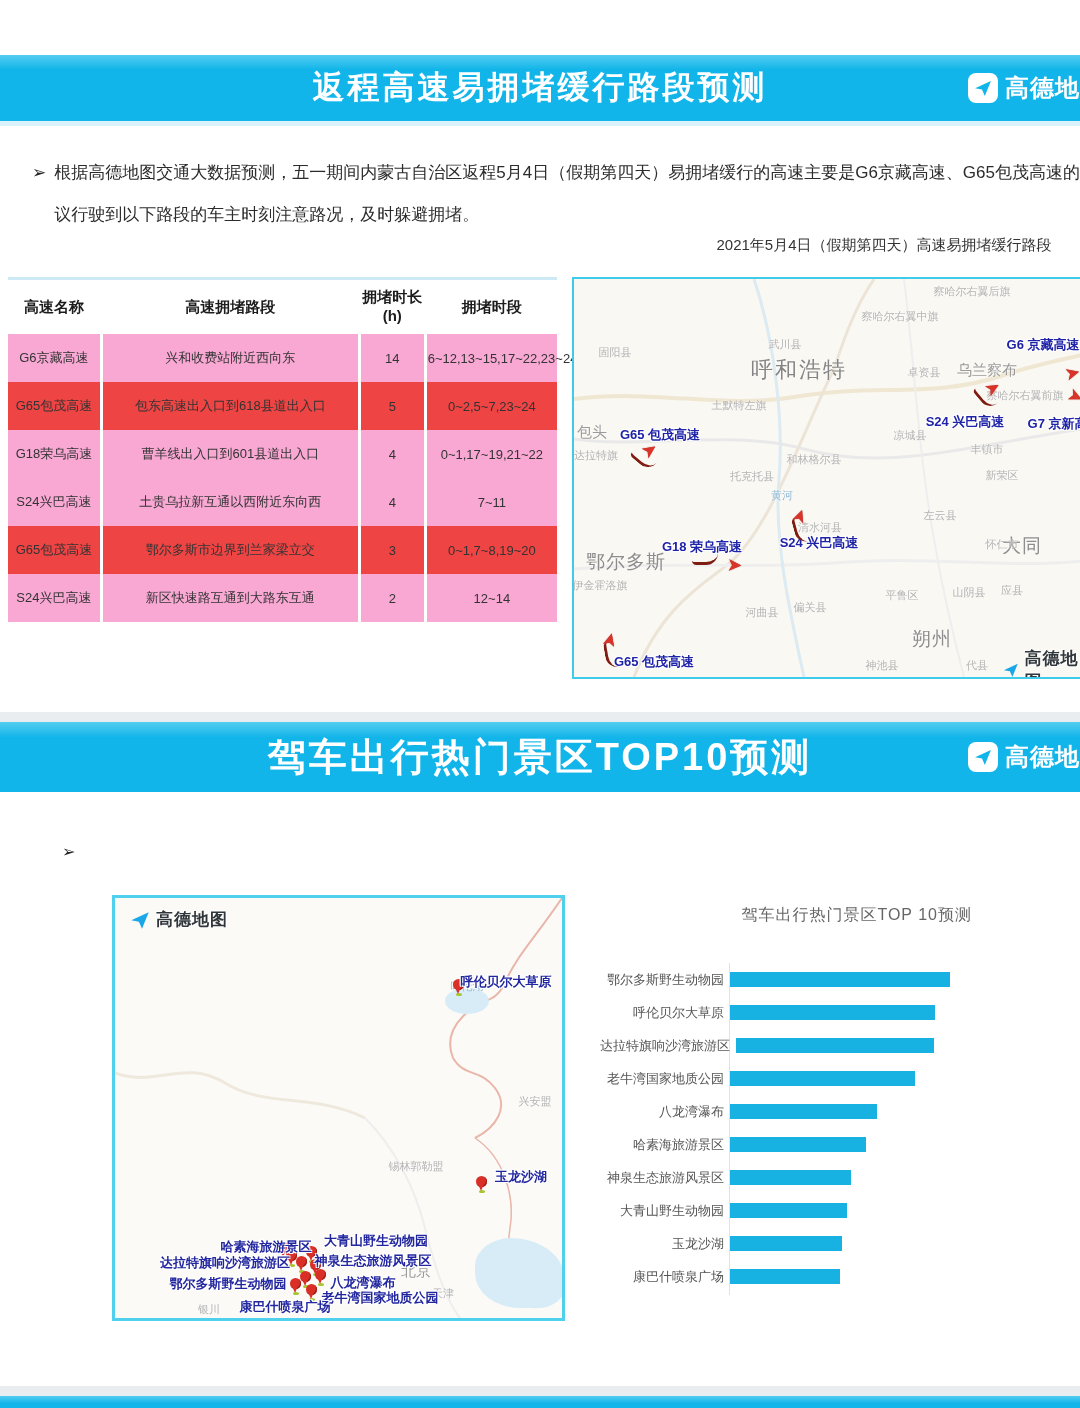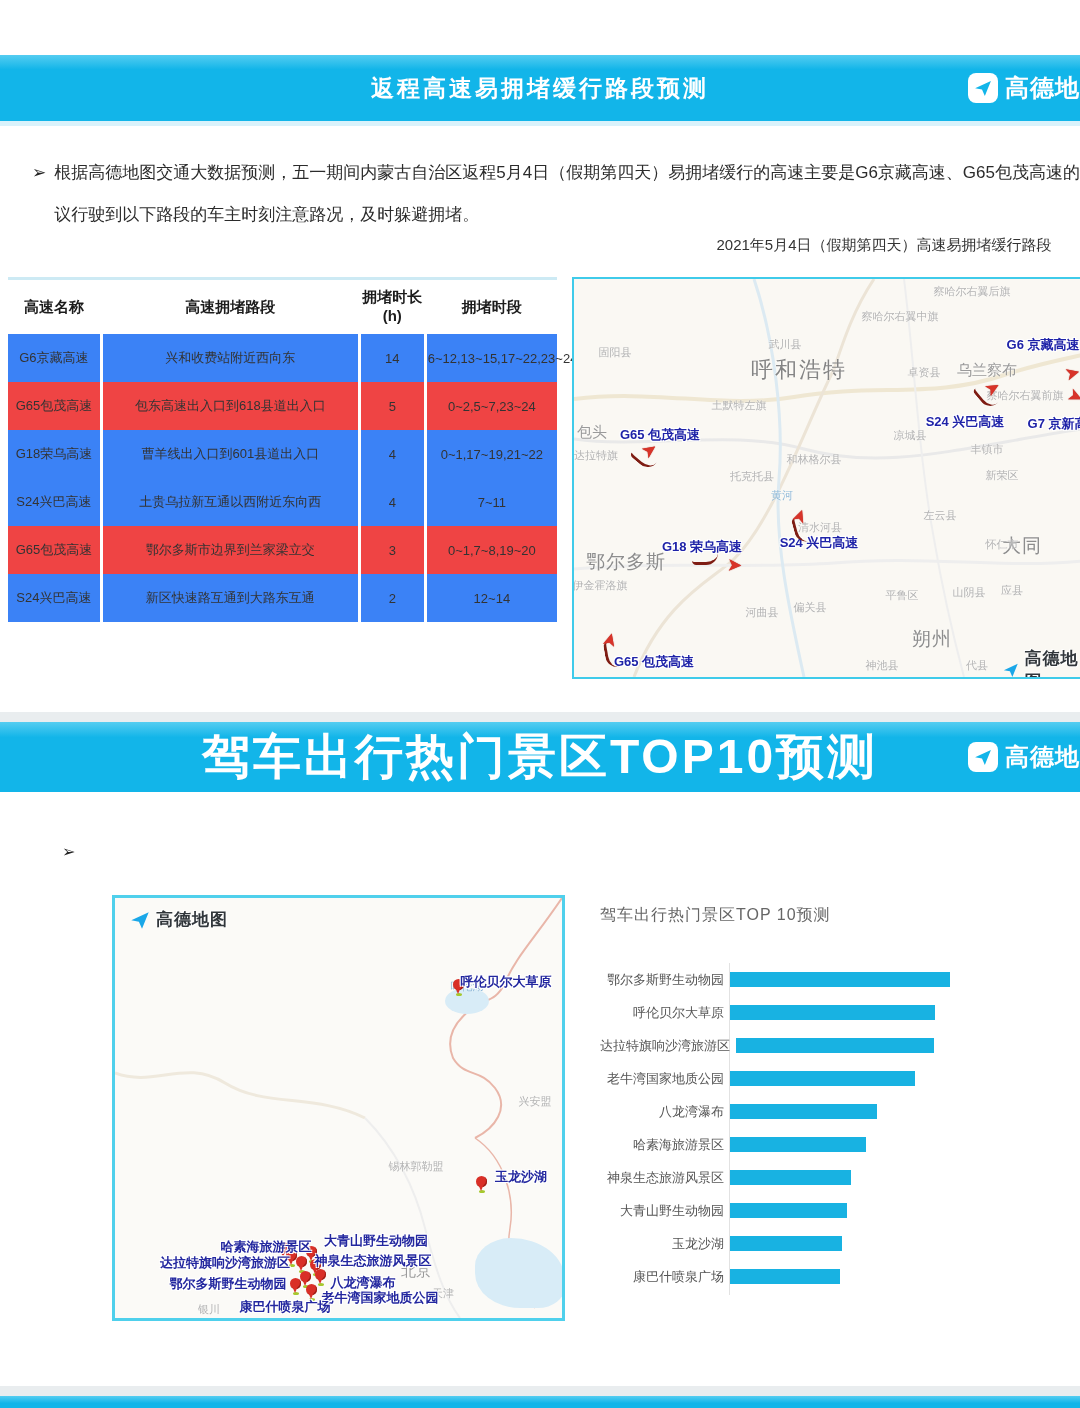--- a/index.html
+++ b/index.html
@@ -4,22 +4,22 @@
 <style>
   html,body{margin:0;padding:0;}
   body{font-family:"Liberation Sans","DejaVu Sans",sans-serif;background:#ffffff;}
   .page{position:relative;width:1080px;height:1408px;background:#ffffff;overflow:hidden;margin:0 auto;}
 
   
   .band{position:absolute;left:0;right:0;background:linear-gradient(180deg,#55cdf1 0%,#12b5e9 22%,#12b5e9 100%);display:flex;align-items:center;justify-content:center;}
   .band1{top:55px;height:66px;}
   .band2{top:722px;height:70px;}
   .band-title{color:#ffffff;font-weight:bold;letter-spacing:3px;text-align:center;}
-  .band1 .band-title{font-size:23px;}
-  .band2 .band-title{font-size:48px;}
+  .band1 .band-title{font-size:32px;}
+  .band2 .band-title{font-size:38px;}
   .band-under{position:absolute;left:0;right:0;height:5px;background:#d9f2fb;}
   .u1{top:121px;} 
   .band-logo{position:absolute;top:50%;transform:translateY(-50%);display:flex;align-items:center;gap:7px;}
   .band1 .band-logo,.band2 .band-logo{left:968px;}
   .logo-box{width:30px;height:30px;background:#ffffff;border-radius:8px;display:flex;align-items:center;justify-content:center;flex:0 0 auto;}
   .logo-box svg{width:20px;height:20px;fill:#12b5e9;}
   .band-logo .logo-word{color:#ffffff;font-size:24px;font-weight:bold;white-space:nowrap;letter-spacing:1px;}
   .pre-strip{position:absolute;left:0;right:0;height:10px;background:#e9edef;}
   .s2{top:712px;} .s3{top:1386px;}
   .band3{position:absolute;left:0;right:0;top:1396px;height:12px;background:linear-gradient(180deg,#55cdf1 0%,#12b5e9 60%);}
@@ -33,21 +33,21 @@
   
   .caption{position:absolute;top:236px;font-size:15px;color:#333;text-align:center;font-weight:500;}
   .cap-left{left:60px;width:420px;}
   .cap-right{left:674px;width:420px;}
 
   
   .tbl-wrap{position:absolute;left:8px;top:277px;width:549px;border-top:3px solid #cdeaf4;}
   table.congestion{border-collapse:collapse;width:100%;table-layout:fixed;}
   table.congestion th{font-size:15px;font-weight:bold;color:#1c1c1c;height:52px;white-space:pre-line;line-height:1.25;vertical-align:middle;}
   table.congestion td{font-size:13px;color:#333;height:48px;text-align:center;vertical-align:middle;padding:0 1px;}
-  table.congestion tr.tint{background:#3b82f6;}
+  table.congestion tr.tint{background:#f9a8d4;}
   table.congestion tr.plain{background:#ef4444;}
   table.congestion td:nth-child(n+2),table.congestion th:nth-child(n+2){border-left:3px solid #ffffff;}
   table.congestion col.c1{width:17%;} table.congestion col.c2{width:47%;}
   table.congestion col.c3{width:12%;} table.congestion col.c4{width:24%;}
 
   
   .map{position:absolute;background:#faf8f3;overflow:hidden;}
   .map1{left:572px;top:277px;width:508px;height:398px;border:2px solid #3fcbea;}
   .map2{left:112px;top:895px;width:447px;height:420px;border:3px solid #4fd0ec;background:#fbfaf7;}
   .map svg.geo{position:absolute;left:0;top:0;width:100%;height:100%;}
@@ -64,21 +64,21 @@
   .pin{position:absolute;width:11px;height:11px;border-radius:50%;background:#d92f27;box-shadow:inset -1px -1px 0 #9c1d15;}
   .pin::after{content:'';position:absolute;top:8px;left:2.2px;border-left:3.3px solid transparent;border-right:3.3px solid transparent;border-top:7px solid #d92f27;}
   .pin::before{content:'';position:absolute;top:14px;left:2.5px;width:6px;height:3px;background:#a6c82e;border-radius:50%;}
   .map-logo{position:absolute;display:flex;align-items:center;gap:5px;}
   .map-logo svg{width:22px;height:22px;fill:#1aa7e8;}
   .map-logo .logo-word{font-size:17px;font-weight:bold;color:#31363b;letter-spacing:1px;text-shadow:1px 1px 0 #fff,-1px -1px 0 #fff;}
   .lake{position:absolute;background:#d8ecf7;border-radius:50%;}
 
   
   .chart{position:absolute;left:600px;top:905px;width:480px;}
-  .chart-title{width:372px;text-align:left;font-size:16px;color:#666;letter-spacing:1px;}
+  .chart-title{width:372px;text-align:right;font-size:16px;color:#666;letter-spacing:1px;}
   .chart-rows{position:absolute;left:0;top:58px;}
   .chart-axis{position:absolute;left:129px;top:58px;width:1px;height:332px;background:#e2e2e2;}
   .chart-row{display:flex;align-items:center;height:33px;width:470px;}
   .chart-row .lbl{flex:0 0 124px;text-align:right;font-size:13px;color:#555;padding-right:6px;white-space:nowrap;}
   .chart-row .track{flex:1 1 auto;height:15px;position:relative;}
   .chart-row .bar{height:15px;background:#18b2e2;}
 </style>
 </head>
 <body>
 

